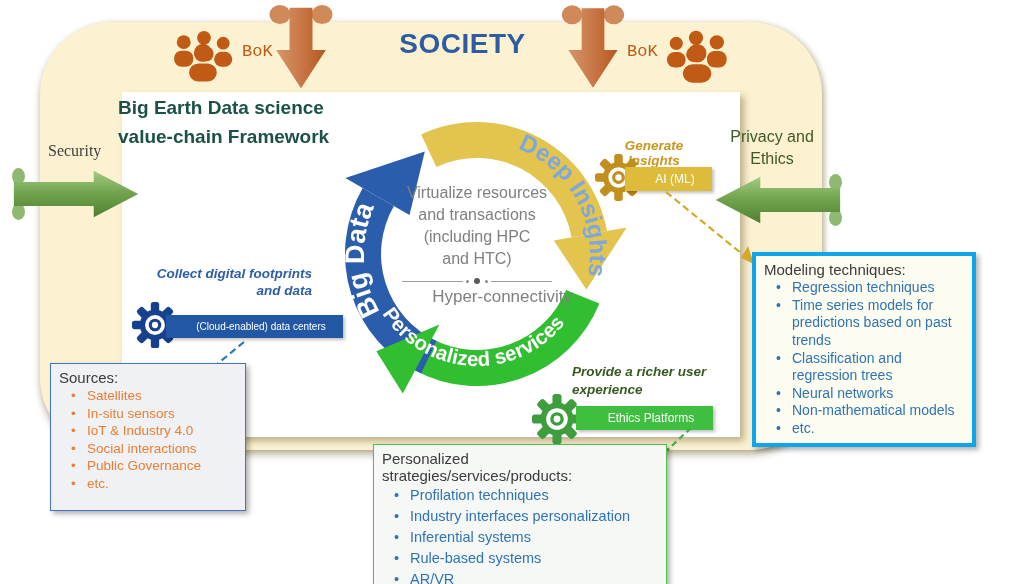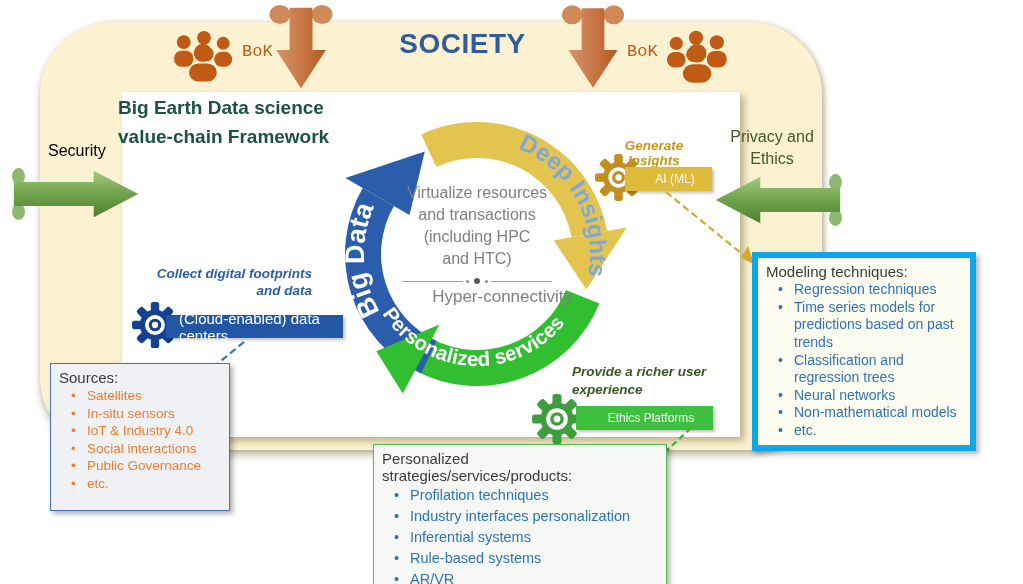--- a/index.html
+++ b/index.html
@@ -20,21 +20,21 @@
     left:122px;top:92px;width:618px;height:345px;background:#ffffff;
     box-shadow:4px 4px 7px rgba(125,110,65,.5);
   }
 
   #society-label{left:380px;top:28px;width:165px;text-align:center;
     font-size:28px;font-weight:bold;color:#2F5BA3;letter-spacing:.5px;}
   .bok-label{font-size:17px;color:#BE5A12;font-family:Liberation Mono, monospace;}
   #bok-left{left:242px;top:42px;}
   #bok-right{left:627px;top:42px;}
 
-  #security-label{left:48px;top:142px;font-size:16px;color:#000000;}
+  #security-label{left:48px;top:142px;font-size:16px;color:#404040;font-family:Liberation Serif, serif;}
   #privacy-label{left:724px;top:126px;width:96px;text-align:center;
     font-size:16px;color:#405A25;line-height:1.35;}
 
   #framework-title{left:118px;top:94px;font-size:19px;font-weight:bold;
     color:#1B5147;line-height:1.5;}
 
   
   #center-text{left:382px;top:182px;width:190px;text-align:center;
     font-size:16px;color:#7F7F7F;line-height:1.38;}
   #divider{left:402px;top:278px;width:150px;display:flex;align-items:center;justify-content:center;}
@@ -47,35 +47,35 @@
   
   #collect-note{left:152px;top:266px;width:160px;text-align:right;
     font-size:13.5px;font-weight:bold;font-style:italic;color:#2E5EA8;line-height:1.25;}
   #generate-note{left:598px;top:138px;width:112px;text-align:center;
     font-size:13.5px;font-weight:bold;font-style:italic;color:#C9961B;}
   #provide-note{left:572px;top:363px;width:150px;text-align:left;
     font-size:13.5px;font-weight:bold;font-style:italic;color:#37591F;line-height:1.3;}
 
   .tag-box{color:#ffffff;display:flex;align-items:center;justify-content:center;
     box-shadow:2px 2px 3px rgba(0,0,0,.25);padding-left:13px;}
-  #datacenters-box{left:166px;top:315px;width:164px;height:23px;background:#2157A4;font-size:15px;}
+  #datacenters-box{left:166px;top:315px;width:164px;height:23px;background:#2157A4;font-size:10px;}
   #aiml-box{left:625px;top:167px;width:74px;height:24px;background:#DFBB3C;font-size:12px;}
   #platforms-box{left:576px;top:406px;width:124px;height:24px;background:#3FBF3F;font-size:12px;}
 
   
   .box{box-sizing:border-box;padding:5px 8px;box-shadow:3px 3px 5px rgba(0,0,0,.3);}
   .box .box-title{margin:0 0 1px 0;color:#3B3B3B;font-size:15px;}
   .box ul{margin:0;padding:0 0 0 10px;list-style:none;}
   .box li{position:relative;padding-left:18px;}
   .box li::before{content:"\2022";position:absolute;left:2px;}
-  #sources-box{left:50px;top:363px;width:180px;height:148px;
+  #sources-box{left:50px;top:363px;width:196px;height:148px;
     background:#EFF1F4;border:1.5px solid #4472C4;}
   #sources-box li{color:#ED7D31;font-size:13.5px;line-height:1.3;}
   #modeling-box{left:752px;top:252px;width:224px;
-    background:#FDFCF0;border:6px solid #0ea5e9;}
+    background:#FDFCF0;border:4px solid #0ea5e9;}
   #modeling-box li{color:#2E74B5;font-size:14px;line-height:1.26;}
   #personalized-box{left:373px;top:444px;width:294px;
     background:#F6F8F6;border:1.5px solid #52BE52;}
   #personalized-box li{color:#2E74B5;font-size:14.5px;line-height:1.45;}
 </style>
 </head>
 <body>
 
 <div id="stage">
 

